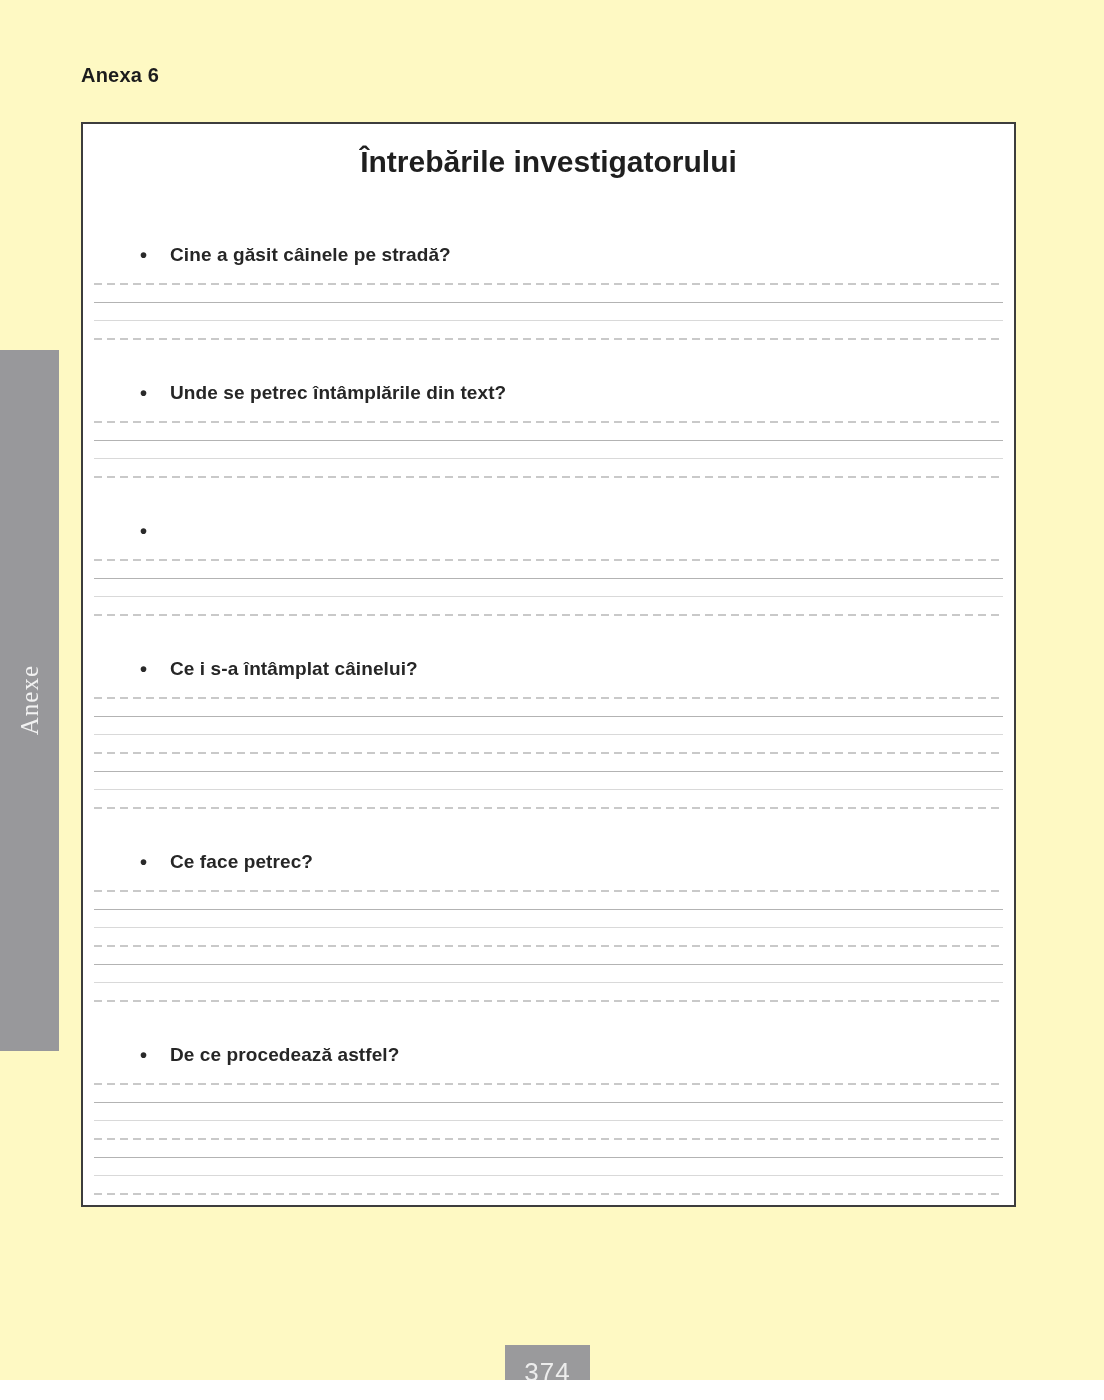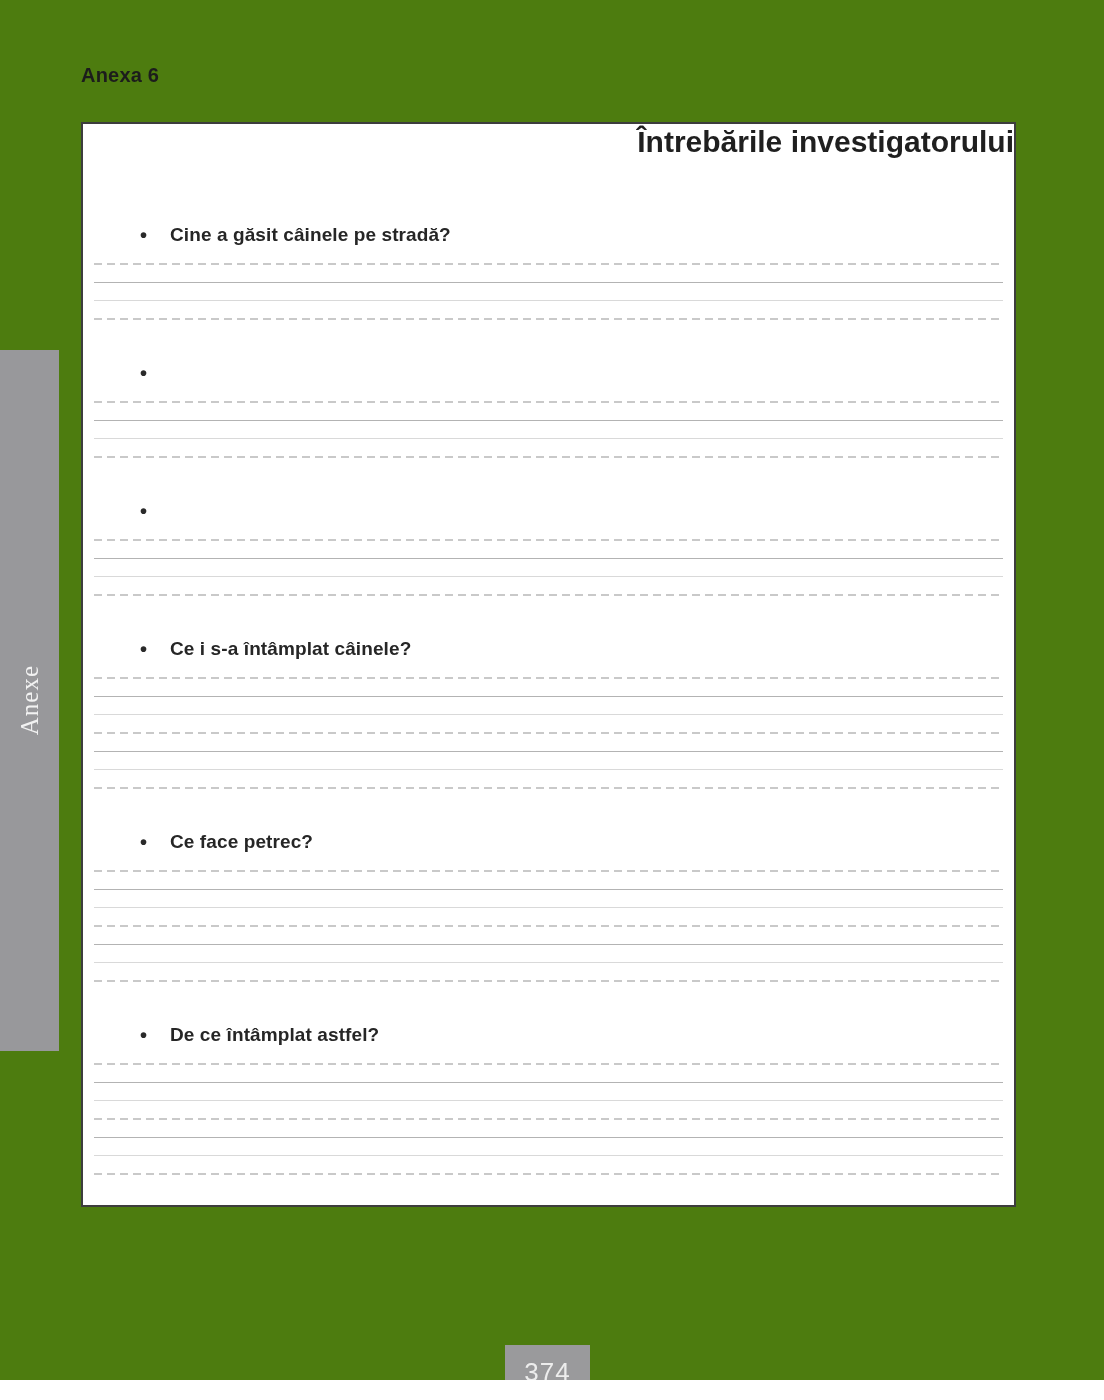--- a/index.html
+++ b/index.html
@@ -1,21 +1,21 @@
 <!DOCTYPE html>
 <html><head>
 <meta charset="utf-8">
 <style>
   * { margin: 0; padding: 0; box-sizing: border-box; }
   html, body { background: #ffffff; }
   .page {
     position: relative;
     width: 1104px;
     height: 1380px;
-    background: #4d7c0f;
+    background: #fef9c3;
     overflow: hidden;
     font-family: "Liberation Sans", sans-serif;
   }
 
   .page-heading {
     position: absolute;
     left: 81px;
     top: 64px;
     font-size: 20px;
     font-weight: 700;
@@ -48,21 +48,22 @@
   .worksheet-box {
     position: absolute;
     left: 81px;
     top: 122px;
     width: 935px;
     height: 1085px;
     border: 2px solid #3d3d3d;
     background: #ffffff;
   }
   .worksheet-title {
-    text-align: right;
+    margin-top: 20px;
+    text-align: center;
     font-size: 30px;
     line-height: 36px;
     font-weight: 700;
     color: #1f1f1f;
   }
 
   .q-row {
     display: flex;
     align-items: center;
     height: 26px;
@@ -138,45 +139,46 @@
           <div class="wline dashed"></div>
           <div class="wline solid-a"></div>
           <div class="wline solid-b"></div>
           <div class="wline dashed"></div>
         </div>
     </section>
 
     <section class="q-block">
       <div class="q-row">
         <span class="q-bullet">•</span>
-      </div>
-      <div class="answer-lines">
-          <div class="wline dashed"></div>
-          <div class="wline solid-a"></div>
-          <div class="wline solid-b"></div>
-          <div class="wline dashed"></div>
-        </div>
-    </section>
-
-    <section class="q-block">
-      <div class="q-row">
-        <span class="q-bullet">•</span>
-      </div>
-      <div class="answer-lines">
-          <div class="wline dashed"></div>
-          <div class="wline solid-a"></div>
-          <div class="wline solid-b"></div>
-          <div class="wline dashed"></div>
-        </div>
-    </section>
-
-    <section class="q-block">
-      <div class="q-row">
-        <span class="q-bullet">•</span>
-        <span class="q-text">Ce i s-a întâmplat câinele?</span>
+        <span class="q-text">Unde se petrec întâmplările din text?</span>
+      </div>
+      <div class="answer-lines">
+          <div class="wline dashed"></div>
+          <div class="wline solid-a"></div>
+          <div class="wline solid-b"></div>
+          <div class="wline dashed"></div>
+        </div>
+    </section>
+
+    <section class="q-block">
+      <div class="q-row">
+        <span class="q-bullet">•</span>
+      </div>
+      <div class="answer-lines">
+          <div class="wline dashed"></div>
+          <div class="wline solid-a"></div>
+          <div class="wline solid-b"></div>
+          <div class="wline dashed"></div>
+        </div>
+    </section>
+
+    <section class="q-block">
+      <div class="q-row">
+        <span class="q-bullet">•</span>
+        <span class="q-text">Ce i s-a întâmplat câinelui?</span>
       </div>
       <div class="answer-lines">
           <div class="wline dashed"></div>
           <div class="wline solid-a"></div>
           <div class="wline solid-b"></div>
           <div class="wline dashed"></div>
           <div class="wline solid-a"></div>
           <div class="wline solid-b"></div>
           <div class="wline dashed"></div>
         </div>
@@ -194,21 +196,21 @@
           <div class="wline dashed"></div>
           <div class="wline solid-a"></div>
           <div class="wline solid-b"></div>
           <div class="wline dashed"></div>
         </div>
     </section>
 
     <section class="q-block">
       <div class="q-row">
         <span class="q-bullet">•</span>
-        <span class="q-text">De ce întâmplat astfel?</span>
+        <span class="q-text">De ce procedează astfel?</span>
       </div>
       <div class="answer-lines">
           <div class="wline dashed"></div>
           <div class="wline solid-a"></div>
           <div class="wline solid-b"></div>
           <div class="wline dashed"></div>
           <div class="wline solid-a"></div>
           <div class="wline solid-b"></div>
           <div class="wline dashed"></div>
         </div>

